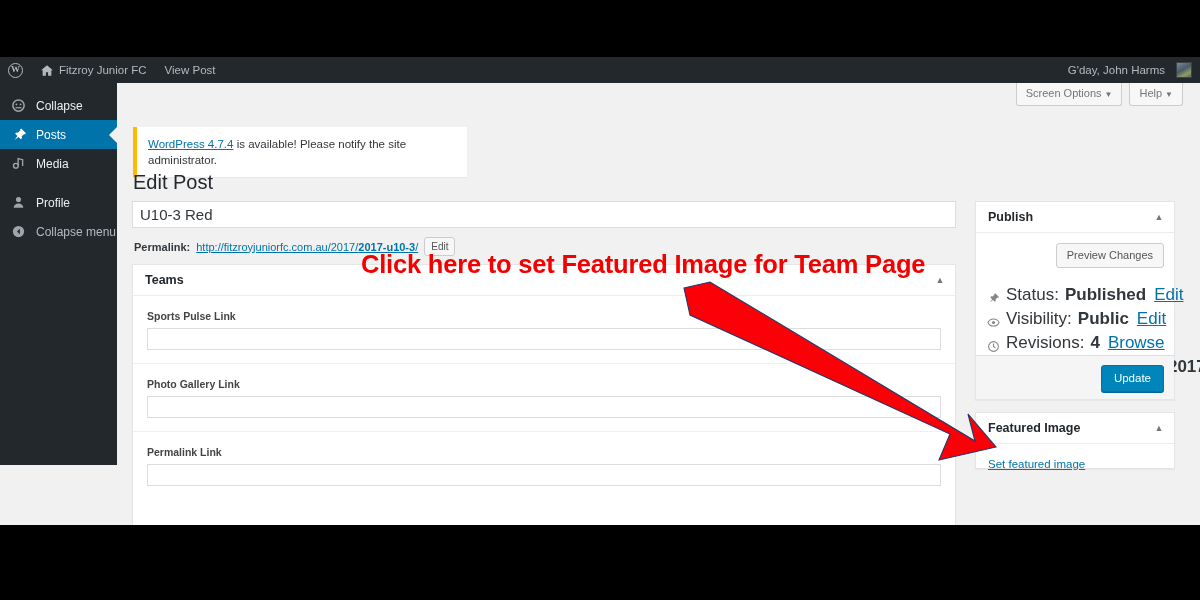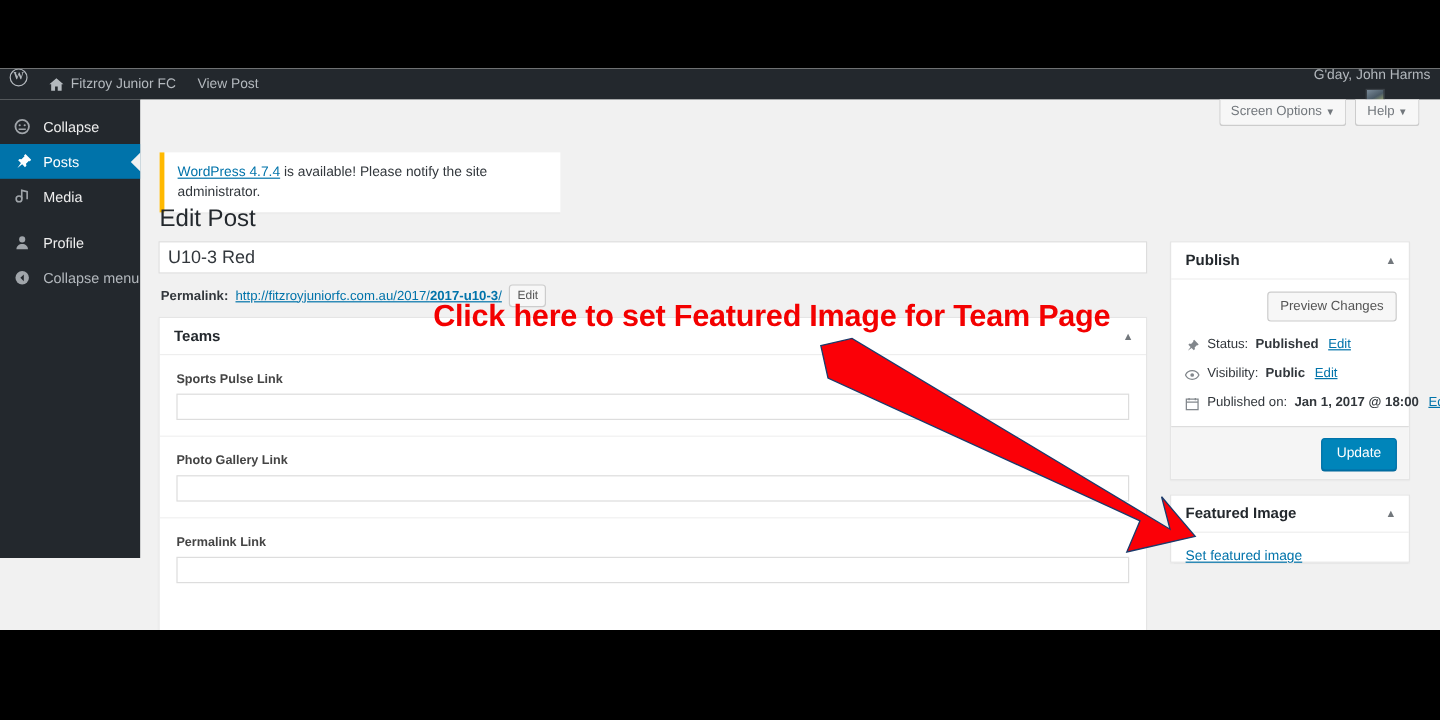--- a/index.html
+++ b/index.html
@@ -22,21 +22,21 @@
   
   .adminbar {
     position: absolute; left: 0; top: 0; width: 1200px; height: 26px;
     background: #23282d; color: #b4b9be;
     font-size: 11.5px; display: flex; align-items: center;
   }
   .ab-item {
     display: flex; align-items: center; gap: 5px;
     height: 26px; padding: 0 9px; color: #b4b9be; white-space: nowrap;
   }
-  .ab-item:first-child { padding: 0 8px; flex-direction: column; }
+  .ab-item:first-child { padding: 0 8px; }
   .ab-right { margin-left: auto; display: flex; align-items: center; }
   .wp-logo {
     width: 15px; height: 15px; border-radius: 50%;
     border: 1.6px solid #b4b9be; position: relative;
     display: inline-block; flex: none;
   }
   .wp-logo::before {
     content: "W"; position: absolute; left: 0; right: 0; top: -2px;
     text-align: center; font-size: 9px; font-weight: bold;
     color: #b4b9be; line-height: 15px; font-family: "Liberation Serif", serif;
@@ -157,23 +157,23 @@
 
   
   #publish-box { left: 858px; top: 118px; width: 200px; height: 199px; }
   .pub-actions { position: relative; height: 48px; }
   .preview-btn {
     position: absolute; right: 10px; top: 10px;
     background: #f7f7f7; border: 1px solid #ccc; border-radius: 3px;
     font-size: 11px; color: #555; padding: 4px 10px; line-height: 1.4;
   }
   .pub-row {
-    display: flex; align-items: flex-start; gap: 6px;
+    display: flex; align-items: flex-end; gap: 6px;
     padding: 0 11px 0 10px; height: 24px;
-    font-size: 11px; color: #32373c; white-space: nowrap;
+    font-size: 17px; color: #32373c; white-space: nowrap;
   }
   .pub-row .pr-icon {
     width: 14px; height: 14px; flex: none; color: #82878c;
     display: flex; align-items: center; justify-content: center;
   }
   .pub-row b { font-weight: bold; }
   .pub-row a { color: #0073aa; text-decoration: underline; margin-left: 2px; }
   .pub-footer {
     position: absolute; left: 0; right: 0; bottom: 0; height: 44px;
     background: #f5f5f5; border-top: 1px solid #ddd;
@@ -358,20 +358,31 @@
             <svg viewBox="0 0 20 20" width="13" height="13">
               <path d="M10 4.5c-4.3 0-7.6 3.3-8.6 5.5 1 2.2 4.3 5.5 8.6 5.5s7.6-3.3 8.6-5.5c-1-2.2-4.3-5.5-8.6-5.5z" fill="none" stroke="#82878c" stroke-width="1.6"></path>
               <circle cx="10" cy="10" r="2.4" fill="#82878c"></circle>
             </svg>
           </span>
           <span>Visibility:</span>
           <b>Public</b>
           <a>Edit</a>
         </div>
 
+        <div class="pub-row">
+          <span class="pr-icon">
+            <svg viewBox="0 0 20 20" width="13" height="13">
+              <circle cx="10" cy="10" r="7.5" fill="none" stroke="#82878c" stroke-width="1.6"></circle>
+              <path d="M10 5.5V10l3 2" fill="none" stroke="#82878c" stroke-width="1.6"></path>
+            </svg>
+          </span>
+          <span>Revisions:</span>
+          <b>4</b>
+          <a>Browse</a>
+        </div>
 
         <div class="pub-row">
           <span class="pr-icon">
             <svg viewBox="0 0 20 20" width="13" height="13">
               <rect x="2.5" y="4" width="15" height="13.5" fill="none" stroke="#82878c" stroke-width="1.6"></rect>
               <path d="M2.5 8h15" stroke="#82878c" stroke-width="1.6"></path>
               <path d="M6 2.5v3M14 2.5v3" stroke="#82878c" stroke-width="1.6"></path>
             </svg>
           </span>
           <span>Published on:</span>

